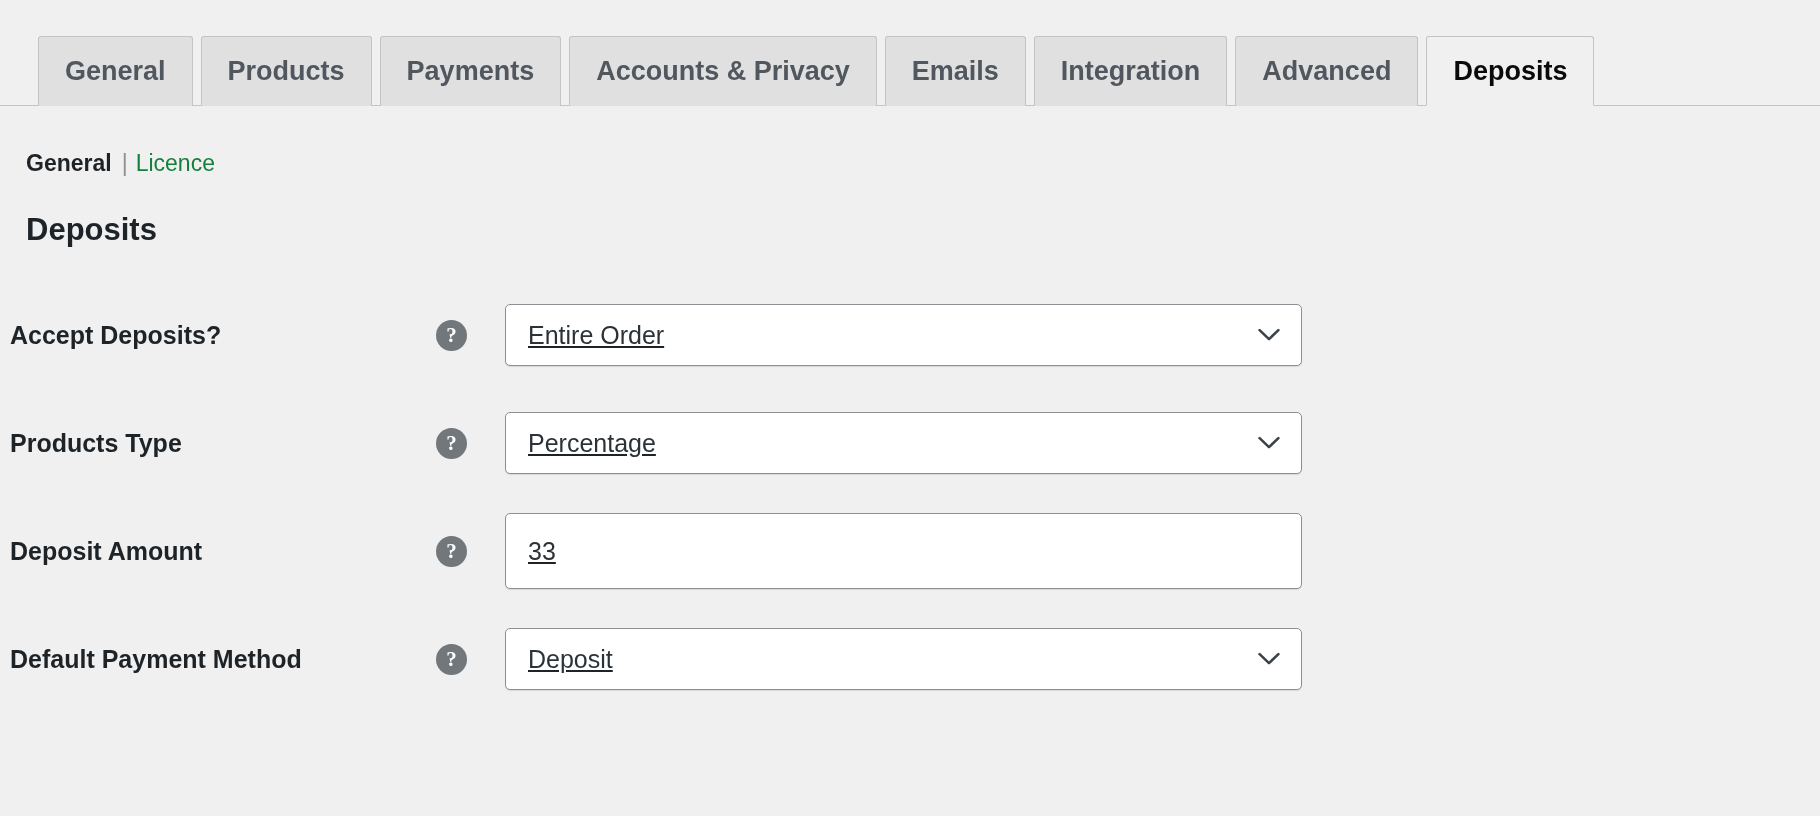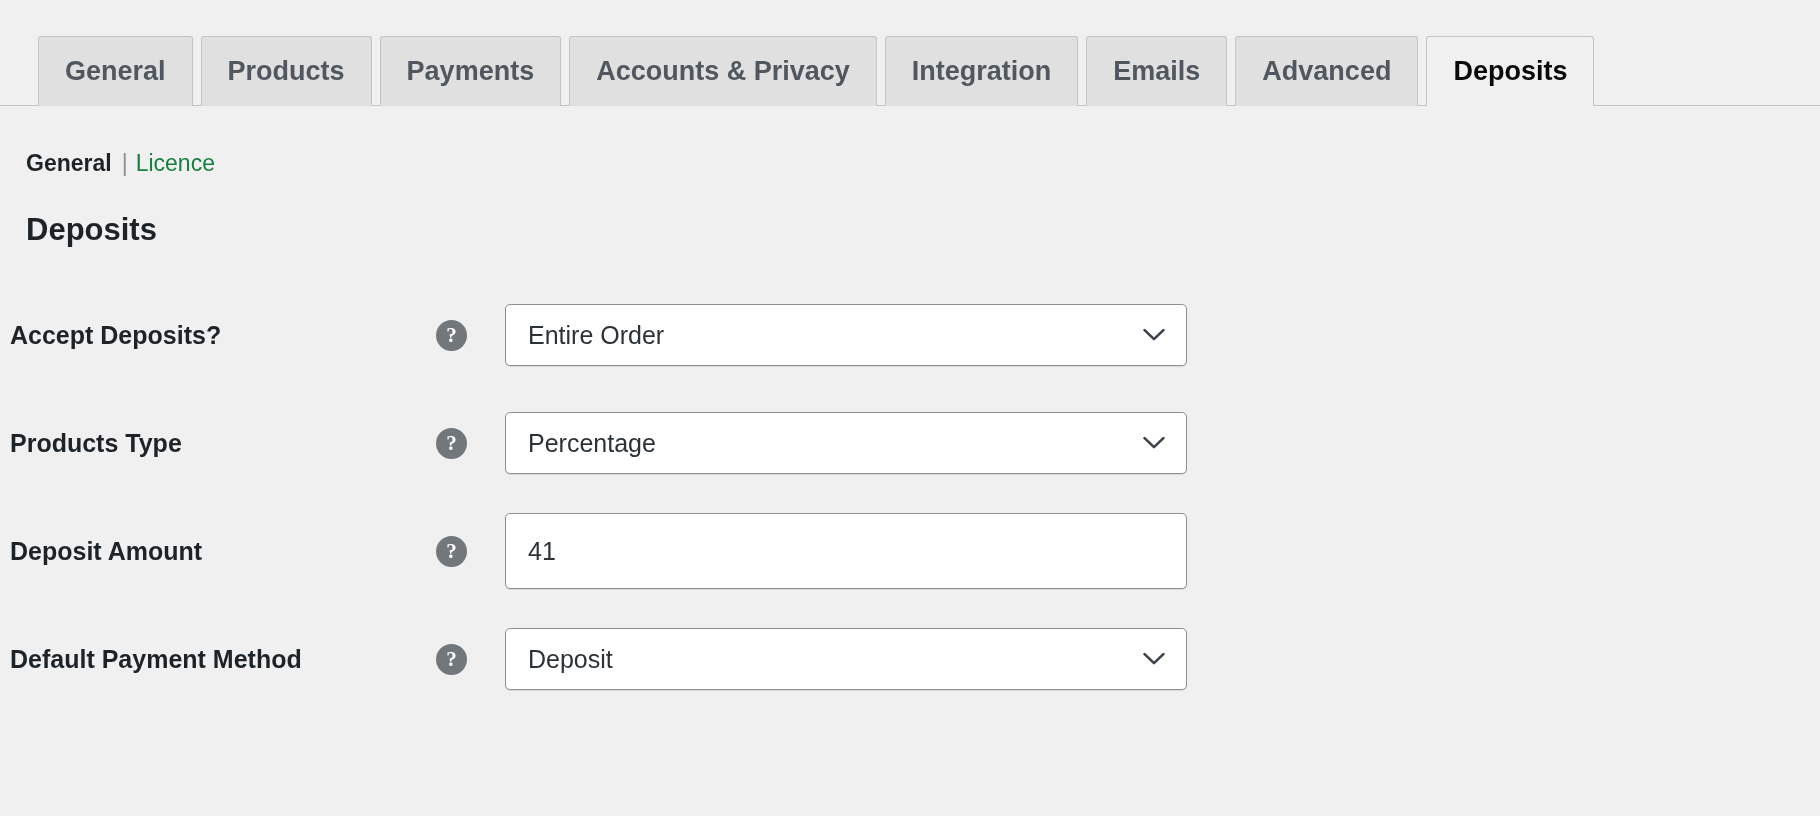--- a/index.html
+++ b/index.html
@@ -116,21 +116,22 @@
     font-weight: 700;
     line-height: 31px;
     text-align: center;
     font-family: "Liberation Serif", serif;
     cursor: pointer;
     margin-right: 38px;
     user-select: none;
   }
   .field-wrap {
     position: relative;
-    width: 682px;
+    width: 797px;
+    text-decoration: underline;
   }
   .field {
     width: 100%;
     background: #ffffff;
     border: 1px solid #8c8f94;
     border-radius: 5px;
     box-shadow: 0 1px 1px rgba(0,0,0,0.10);
     font-family: "Liberation Sans", sans-serif;
     font-size: 25px;
     color: #2c3338;
@@ -154,22 +155,22 @@
 </style>
 </head>
 <body>
 
 <nav class="tab-bar">
 
 <div class="tab">General</div>
     <div class="tab">Products</div>
     <div class="tab">Payments</div>
     <div class="tab">Accounts &amp; Privacy</div>
+    <div class="tab">Emails</div>
     <div class="tab">Integration</div>
-    <div class="tab">Emails</div>
     <div class="tab">Advanced</div>
     <div class="tab active">Deposits</div>
   </nav>
 
 <div class="subnav">
   <span class="subnav-current">General</span>
   <span class="subnav-sep">|</span>
   <a class="subnav-link">Licence</a>
 </div>
 
@@ -198,21 +199,21 @@
           <svg viewBox="0 0 22 13" width="22" height="13" xmlns="http://www.w3.org/2000/svg">
             <path d="M1.6 1.6 L11 10.6 L20.4 1.6" fill="none" stroke="#3c434a" stroke-width="2.6" stroke-linecap="round" stroke-linejoin="round"></path>
           </svg>
         </span>
       </div>
     </div>
     <div class="form-row">
       <div class="row-label">Deposit Amount</div>
       <span class="help-tip">?</span>
       <div class="field-wrap">
-        <div class="field textbox">41</div>
+        <div class="field textbox">33</div>
       </div>
     </div>
     <div class="form-row">
       <div class="row-label">Default Payment Method</div>
       <span class="help-tip">?</span>
       <div class="field-wrap">
         <div class="field select">Deposit</div>
         <span class="chevron">
           <svg viewBox="0 0 22 13" width="22" height="13" xmlns="http://www.w3.org/2000/svg">
             <path d="M1.6 1.6 L11 10.6 L20.4 1.6" fill="none" stroke="#3c434a" stroke-width="2.6" stroke-linecap="round" stroke-linejoin="round"></path>

